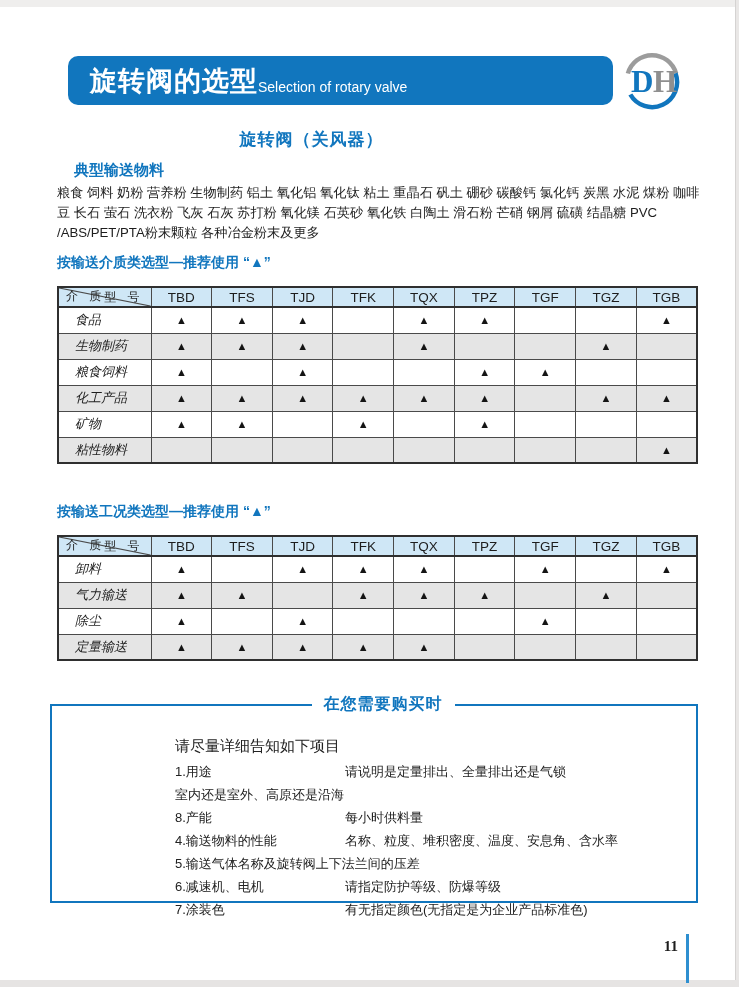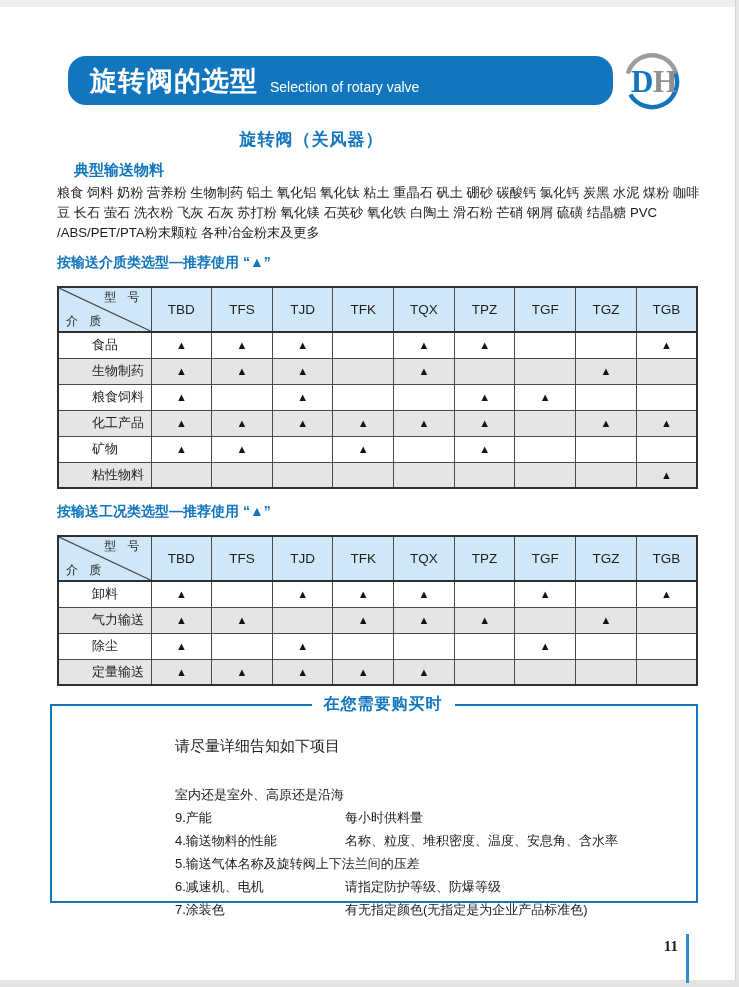--- a/index.html
+++ b/index.html
@@ -7,23 +7,23 @@
   body { font-family:"Liberation Sans","DejaVu Sans",sans-serif; }
   .page { position:relative; width:739px; height:987px; background:#ffffff; overflow:hidden; }
 
   
   .edge-top    { position:absolute; left:0; top:0; width:739px; height:7px; background:#efeeed; }
   .edge-right  { position:absolute; left:735px; top:0; width:4px; height:987px; background:#e9e7e6; border-left:1px solid #d5d3d2; }
   .edge-bottom { position:absolute; left:0; top:980px; width:739px; height:7px; background:#e6e4e3; }
 
   
   .banner { position:absolute; left:68px; top:56px; width:545px; height:49px;
-            background:#1176be; border-radius:18px; display:flex; align-items:center; padding-left:22px; }
+            background:#1176be; border-radius:10px; display:flex; align-items:center; padding-left:22px; }
   .banner-zh { color:#ffffff; font-size:27px; font-weight:bold; letter-spacing:1px; }
-  .banner-en { color:#ffffff; font-size:14px; margin-left:12px; margin-top:12px; }
+  .banner-en { color:#ffffff; font-size:14px; margin-top:12px; }
 
   .logo { position:absolute; left:621px; top:49px; width:62px; height:62px; }
   .logo svg { width:100%; height:100%; }
   .logo text { font-family:"Liberation Serif","DejaVu Serif",serif; font-weight:bold; font-size:31px; }
 
   .doc-title { position:absolute; left:0; top:128px; width:623px; text-align:center;
                color:#1176be; font-size:17px; font-weight:bold; letter-spacing:1px; }
 
   .materials-heading { position:absolute; left:74px; top:161px; color:#1176be; font-size:15px; font-weight:bold; }
   .materials-text { position:absolute; left:57px; top:183px; width:651px; color:#1d1d1d;
@@ -31,25 +31,25 @@
 
   .tbl-heading { position:absolute; left:57px; color:#1176be; font-size:14px; font-weight:bold; }
   #tbl1-heading { top:254px; }
   #tbl2-heading { top:503px; }
 
   table.sel { position:absolute; left:57px; width:641px; border-collapse:collapse;
               table-layout:fixed; border:2px solid #2f2f2f; }
   #table1 { top:286px; }
   #table2 { top:535px; }
   table.sel th, table.sel td { border:1px solid #4a4a4a; }
-  table.sel thead th { height:45px; background:#cfe7f6; font-size:13.5px; font-weight:normal;
+  table.sel thead th { height:20px; background:#cfe7f6; font-size:13.5px; font-weight:normal;
                        color:#1d1d1d; text-align:center; border-bottom:2px solid #2f2f2f; }
   table.sel tbody tr { height:26px; }
   table.sel tbody tr.alt { background:#e5e5e5; }
-  td.rowlabel { padding-left:33px; font-size:13px; color:#1d1d1d; text-align:left; }
+  td.rowlabel { padding-left:16px; font-size:13px; color:#1d1d1d; text-align:left;font-style:italic; }
   td.mark { text-align:center; font-size:11px; color:#141414; }
 
   th.corner { position:relative; background:#cfe7f6; }
   th.corner .diag { position:absolute; left:0; top:0; width:100%; height:100%; }
   th.corner .diag line { stroke:#4a4a4a; stroke-width:1.2; vector-effect:non-scaling-stroke; }
   th.corner .ct { position:absolute; right:7px; top:1px;  font-size:12px; letter-spacing:4px; color:#1d1d1d; }
   th.corner .cb { position:absolute; left:7px; bottom:1px; font-size:12px; letter-spacing:4px; color:#1d1d1d; }
 
   .buy-box { position:absolute; left:50px; top:704px; width:648px; height:199px;
              border:2px solid #1176be; background:#ffffff; }
@@ -291,26 +291,28 @@
       </tbody>
     </table>
 
   <div class="buy-box">
     <div class="buy-title">
       <span>在您需要购买时</span>
     </div>
     <div class="buy-intro">请尽量详细告知如下项目</div>
     <div class="buy-items" id="buy-items">
         <div class="buy-item">
+          <span class="lbl">1.用途</span>
+          <span class="val">请说明是定量排出、全量排出还是气锁</span>
         </div>
         <div class="buy-item">
           <span class="val">室内还是室外、高原还是沿海</span>
         </div>
         <div class="buy-item">
-          <span class="lbl">9.产能</span>
+          <span class="lbl">8.产能</span>
           <span class="val">每小时供料量</span>
         </div>
         <div class="buy-item">
           <span class="lbl">4.输送物料的性能</span>
           <span class="val">名称、粒度、堆积密度、温度、安息角、含水率</span>
         </div>
         <div class="buy-item wide">
           <span class="lbl">5.输送气体名称及旋转阀上下法兰间的压差</span>
         </div>
         <div class="buy-item">

